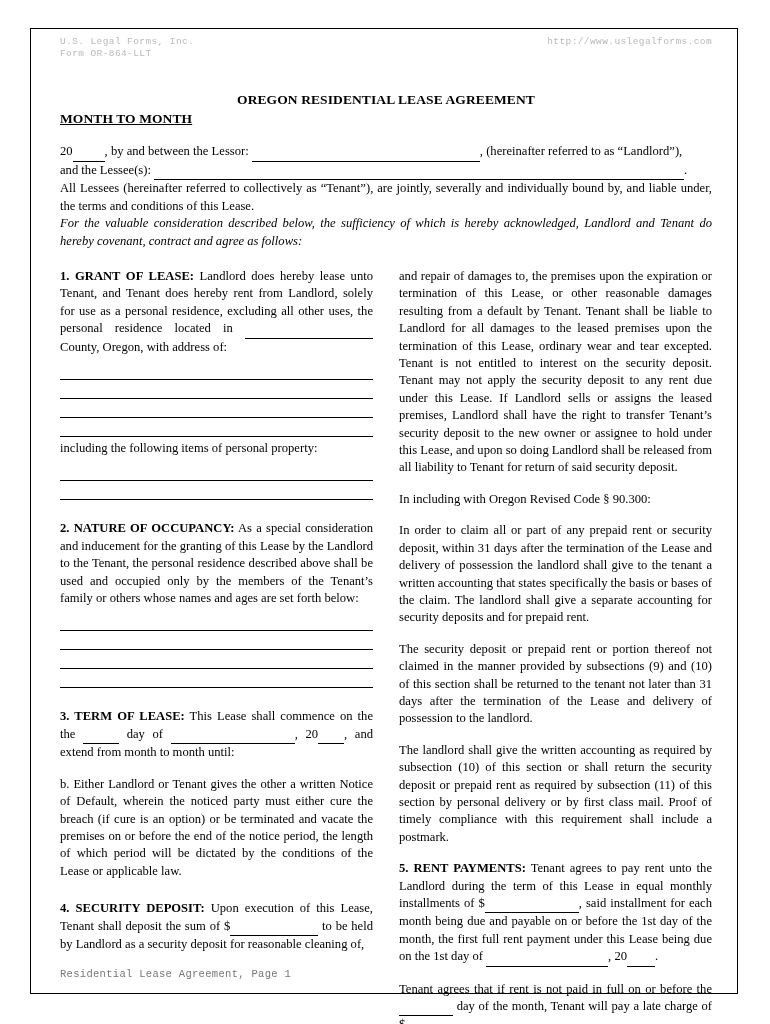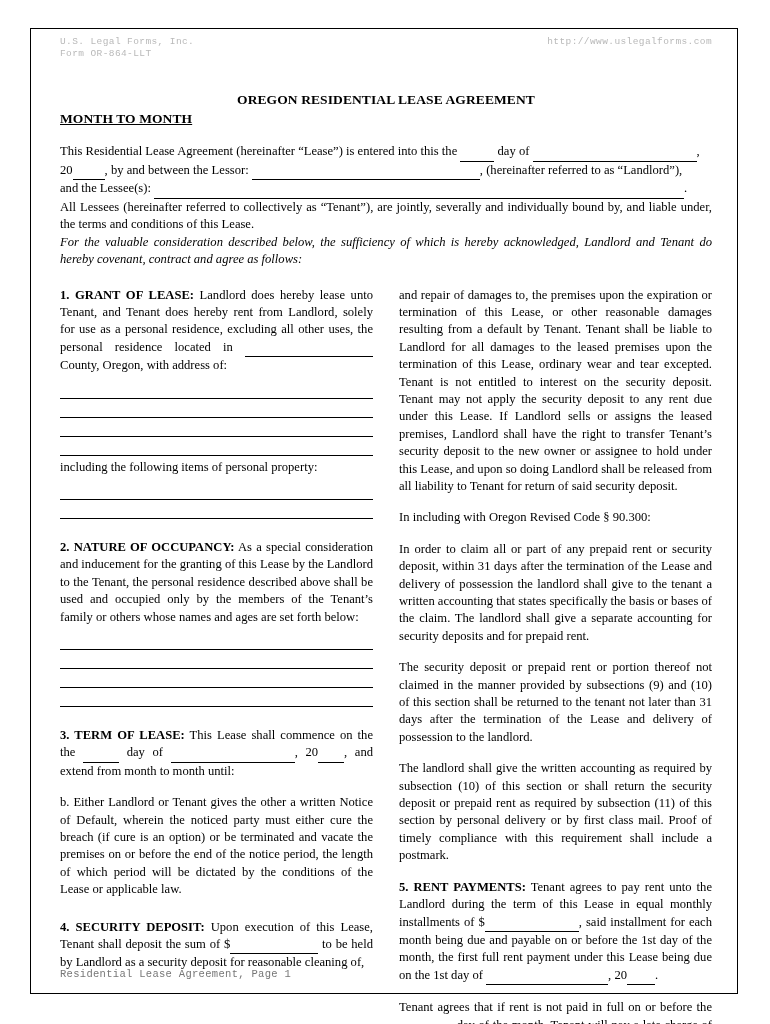--- a/index.html
+++ b/index.html
@@ -148,26 +148,20 @@
         <div>U.S. Legal Forms, Inc.</div>
         <div>Form OR-864-LLT</div>
       </div>
       <div class="header-right">http://www.uslegalforms.com</div>
     </div>
 
     <div class="doc-title">OREGON RESIDENTIAL LEASE AGREEMENT</div>
     <div class="doc-subtitle">MONTH TO MONTH</div>
 
     <div class="intro">
-      <p>
-        <span>This Residential Lease Agreement (hereinafter “Lease”) is entered into this the</span>
-        <span class="fill" style="width:34px">&nbsp;</span>
-        <span>day of</span>
-        <span class="fill" style="width:164px">&nbsp;</span>,
-      </p>
       <p>
         <span>20</span><span class="fill" style="width:32px">&nbsp;</span><span>, by and between the Lessor:</span>
         <span class="fill" style="width:228px">&nbsp;</span><span>, (hereinafter referred to as “Landlord”),</span>
       </p>
       <p>
         <span>and the Lessee(s):</span>
         <span class="fill" style="width:530px">&nbsp;</span>.
       </p>
       <p>All Lessees (hereinafter referred to collectively as “Tenant”), are jointly, severally and individually bound by, and liable under, the terms and conditions of this Lease.</p>
       <p class="para-gap">For the valuable consideration described below, the sufficiency of which is hereby acknowledged, Landlord and Tenant do hereby covenant, contract and agree as follows:</p>

